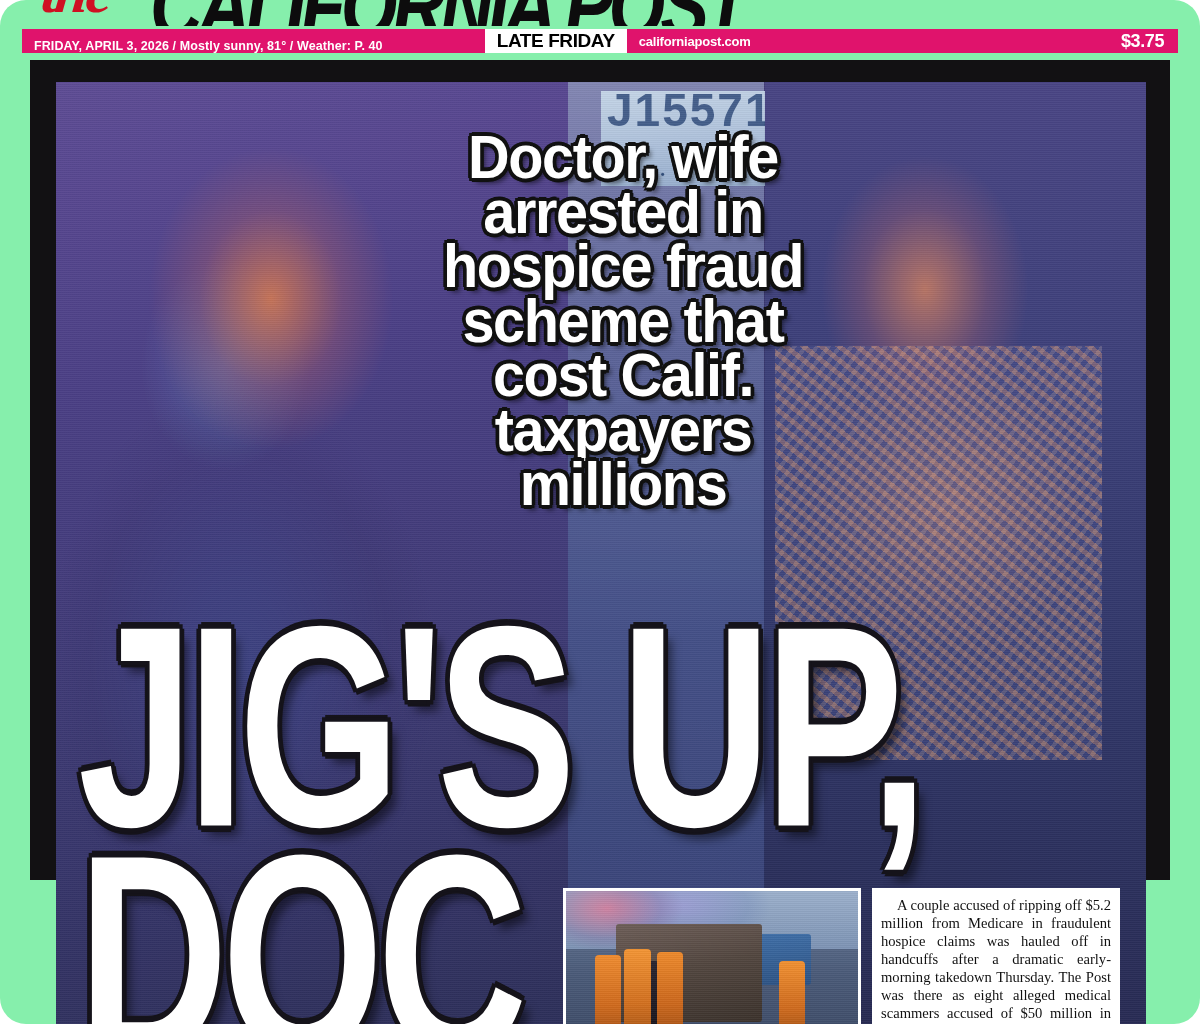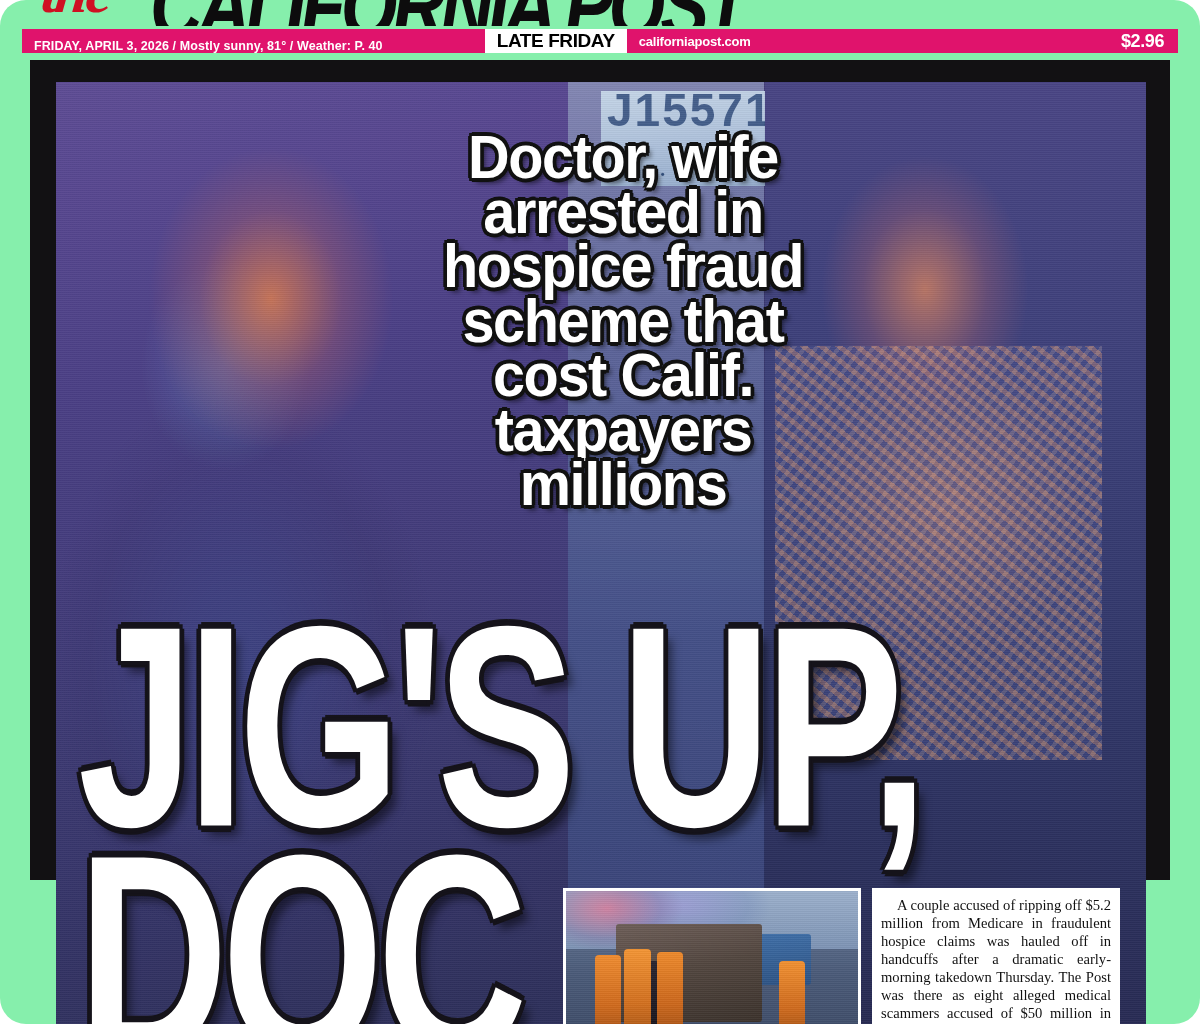--- a/index.html
+++ b/index.html
@@ -240,21 +240,21 @@
     <div class="mast-name">CALIFORNIA POST</div>
 
   </div>
 
   <div class="infobar">
     <div class="infobar-date">FRIDAY, APRIL 3, 2026 / Mostly sunny, 81° / Weather: P. 40</div>
     <div class="infobar-gap"></div>
     <div class="infobar-late">LATE FRIDAY</div>
     <div class="infobar-url">californiapost.com</div>
     <div class="infobar-spacer"></div>
-    <div class="infobar-price">$2.96</div>
+    <div class="infobar-price">$3.75</div>
   </div>
 
   <div class="photo-frame">
     <div class="photo">
       <div class="photo-bg"></div>
       <div class="photo-left"></div>
       <div class="photo-mid"></div>
       <div class="photo-plate">
         <div class="plate-num">J155713</div>
         <div class="plate-sub">E ONLY  •</div>

